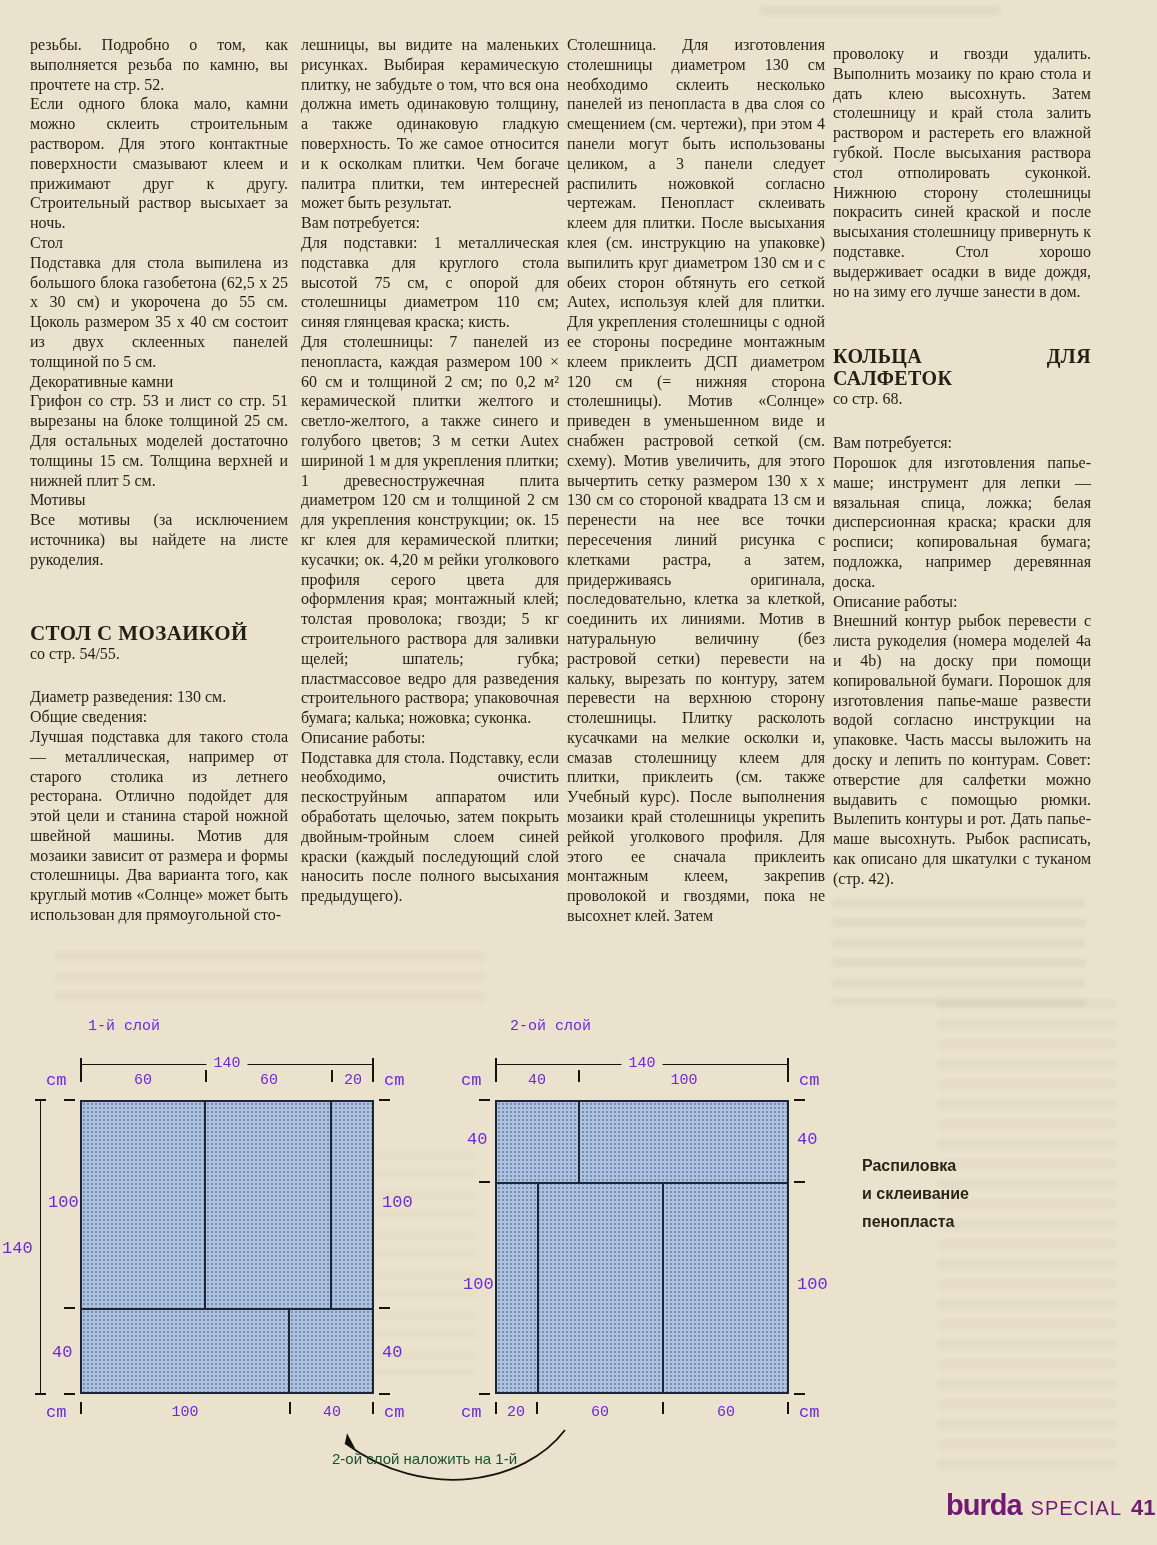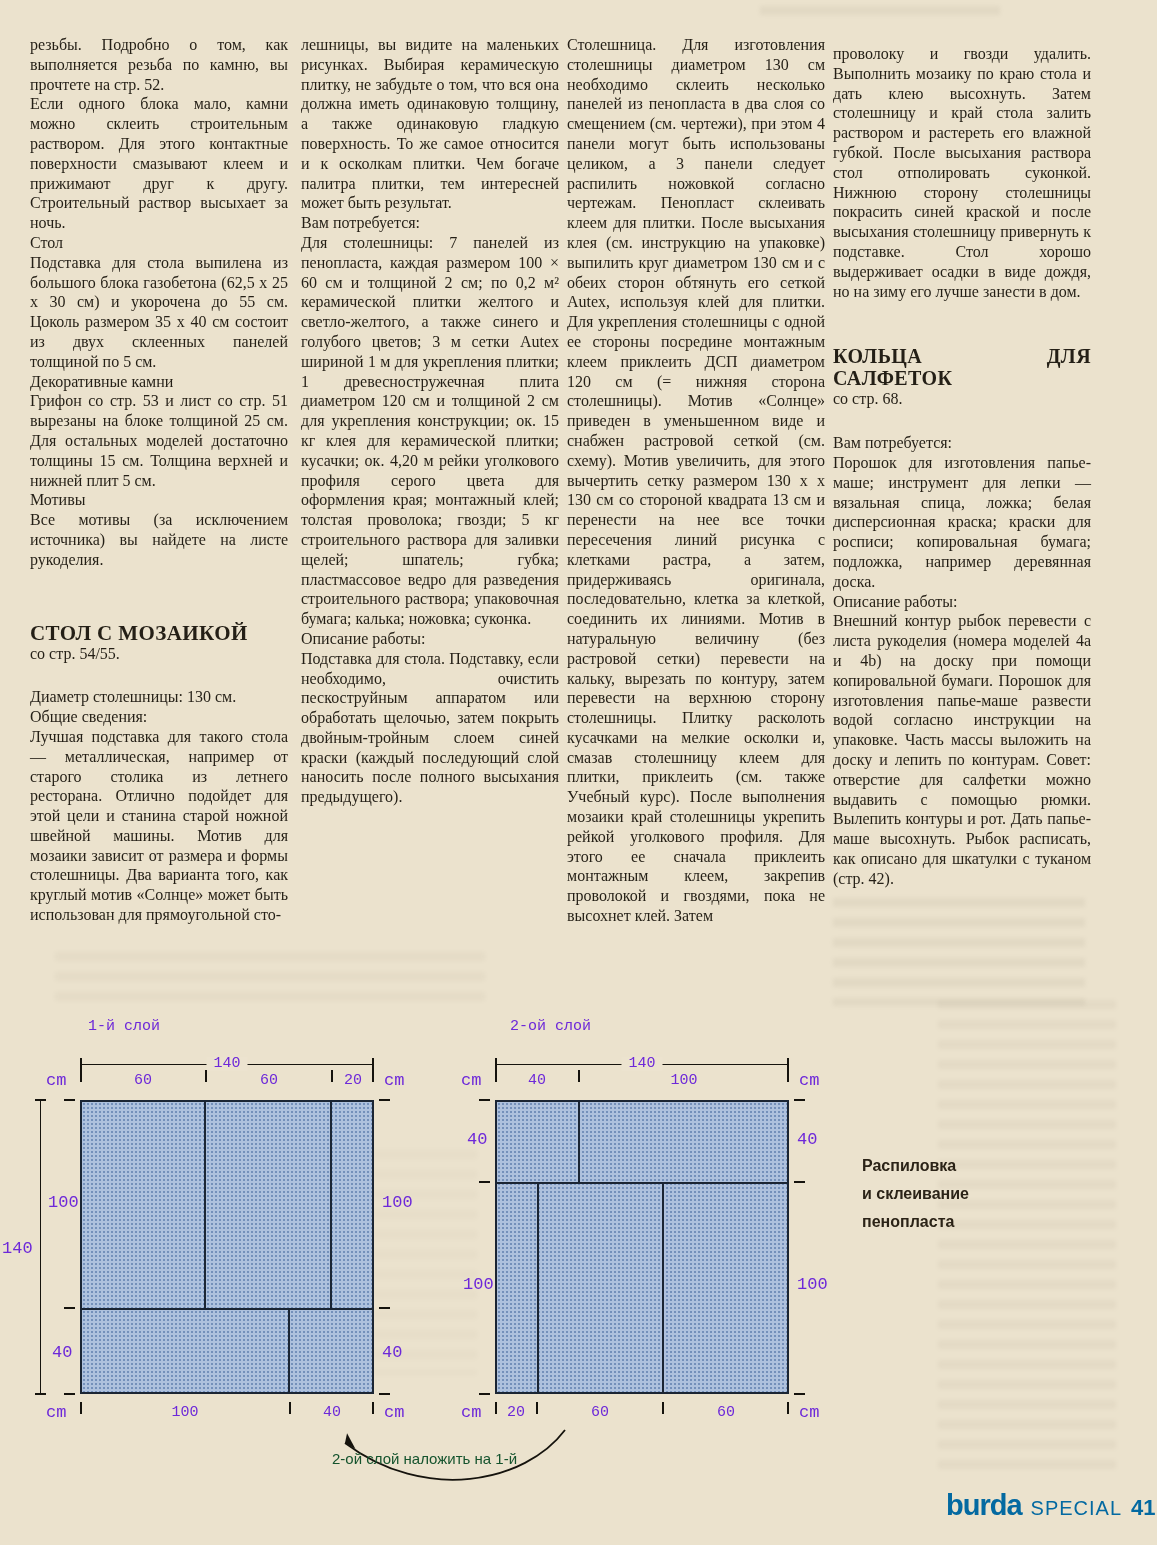--- a/index.html
+++ b/index.html
@@ -30,21 +30,21 @@
   .hdash{position:absolute;width:11px;height:2px;background:#15130d;}
   .dimline{position:absolute;height:0;border-top:1.6px solid #15130d;}
   .vdimline{position:absolute;width:0;border-left:1.6px solid #15130d;}
   .dimnum{position:absolute;font-size:15px;line-height:14px;transform:translateX(-50%);
     background:#ece3cf;padding:0 7px;white-space:nowrap;}
   .diag-title{position:absolute;font-size:15px;white-space:nowrap;}
   .caption{position:absolute;font-family:"Liberation Sans",sans-serif;font-weight:bold;
     font-size:16px;line-height:28px;color:#2b2317;}
   .arrow-note{position:absolute;font-family:"Liberation Sans",sans-serif;font-size:15px;color:#14532d;white-space:nowrap;}
   
-  .footer{position:absolute;left:946px;top:1489px;display:flex;align-items:baseline;color:#0369a1;
+  .footer{position:absolute;left:946px;top:1489px;display:flex;align-items:baseline;color:#701a75;
     font-family:"Liberation Sans",sans-serif;}
   .brand{font-size:29px;font-weight:bold;letter-spacing:-1px;}
   .brand-label{font-size:20px;letter-spacing:1px;margin-left:9px;}
   .brand-page{font-size:22px;font-weight:bold;margin-left:9px;}
   
   .ghost{position:absolute;background:repeating-linear-gradient(180deg,rgba(115,103,82,.28) 0 9px,rgba(0,0,0,0) 9px 20px);
     filter:blur(2px);opacity:.28;}
 </style>
 </head>
 <body>
@@ -61,28 +61,29 @@
     <p>резьбы. Подробно о том, как выполняется резьба по камню, вы прочтете на стр. 52.</p>
     <p><span class="b">Если одного блока мало,</span><span> камни можно склеить строительным раствором. Для этого контактные поверхности смазывают клеем и прижимают друг к другу. Строительный раствор высыхает за ночь.</span></p>
     <p class="b">Стол</p>
     <p>Подставка для стола выпилена из большого блока газобетона (62,5 x 25 x 30 см) и укорочена до 55 см. Цоколь размером 35 x 40 см состоит из двух склеенных панелей толщиной по 5 см.</p>
     <p class="b">Декоративные камни</p>
     <p>Грифон со стр. 53 и лист со стр. 51 вырезаны на блоке толщиной 25 см. Для остальных моделей достаточно толщины 15 см. Толщина верхней и нижней плит 5 см.</p>
     <p class="b">Мотивы</p>
     <p>Все мотивы (за исключением источника) вы найдете на листе рукоделия.</p>
     <p class="sec-title gap-top">СТОЛ С МОЗАИКОЙ</p>
     <p class="sec-sub">со стр. 54/55.</p>
-    <p><span class="b">Диаметр столешницы:</span><span> 130 см.</span></p>
+    <p><span class="b">Диаметр разведения:</span><span> 130 см.</span></p>
     <p class="b">Общие сведения:</p>
     <p>Лучшая подставка для такого стола — металлическая, например от старого столика из летнего ресторана. Отлично подойдет для этой цели и станина старой ножной швейной машины. Мотив для мозаики зависит от размера и формы столешницы. Два варианта того, как круглый мотив «Солнце» может быть использован для прямоугольной сто-</p>
   </div>
 
   <div class="col" style="left:301px;top:35px;">
     <p>лешницы, вы видите на маленьких рисунках. Выбирая керамическую плитку, не забудьте о том, что вся она должна иметь одинаковую толщину, а также одинаковую гладкую поверхность. То же самое относится и к осколкам плитки. Чем богаче палитра плитки, тем интересней может быть результат.</p>
     <p class="b">Вам потребуется:</p>
+    <p>Для подставки: 1 металлическая подставка для круглого стола высотой 75 см, с опорой для столешницы диаметром 110 см; синяя глянцевая краска; кисть.</p>
     <p>Для столешницы: 7 панелей из пенопласта, каждая размером 100 × 60 см и толщиной 2 см; по 0,2 м² керамической плитки желтого и светло-желтого, а также синего и голубого цветов; 3 м сетки Autex шириной 1 м для укрепления плитки; 1 древесностружечная плита диаметром 120 см и толщиной 2 см для укрепления конструкции; ок. 15 кг клея для керамической плитки; кусачки; ок. 4,20 м рейки уголкового профиля серого цвета для оформления края; монтажный клей; толстая проволока; гвозди; 5 кг строительного раствора для заливки щелей; шпатель; губка; пластмассовое ведро для разведения строительного раствора; упаковочная бумага; калька; ножовка; суконка.</p>
     <p class="b">Описание работы:</p>
     <p>Подставка для стола. Подставку, если необходимо, очистить пескоструйным аппаратом или обработать щелочью, затем покрыть двойным-тройным слоем синей краски (каждый последующий слой наносить после полного высыхания предыдущего).</p>
   </div>
 
   <div class="col" style="left:567px;top:35px;">
     <p>Столешница. Для изготовления столешницы диаметром 130 см необходимо склеить несколько панелей из пенопласта в два слоя со смещением (см. чертежи), при этом 4 панели могут быть использованы целиком, а 3 панели следует распилить ножовкой согласно чертежам. Пенопласт склеивать клеем для плитки. После высыхания клея (см. инструкцию на упаковке) выпилить круг диаметром 130 см и с обеих сторон обтянуть его сеткой Autex, используя клей для плитки. Для укрепления столешницы с одной ее стороны посредине монтажным клеем приклеить ДСП диаметром 120 см (= нижняя сторона столешницы). Мотив «Солнце» приведен в уменьшенном виде и снабжен растровой сеткой (см. схему). Мотив увеличить, для этого вычертить сетку размером 130 х х 130 см со стороной квадрата 13 см и перенести на нее все точки пересечения линий рисунка с клетками растра, а затем, придерживаясь оригинала, последовательно, клетка за клеткой, соединить их линиями. Мотив в натуральную величину (без растровой сетки) перевести на кальку, вырезать по контуру, затем перевести на верхнюю сторону столешницы. Плитку расколоть кусачками на мелкие осколки и, смазав столешницу клеем для плитки, приклеить (см. также Учебный курс). После выполнения мозаики край столешницы укрепить рейкой уголкового профиля. Для этого ее сначала приклеить монтажным клеем, закрепив проволокой и гвоздями, пока не высохнет клей. Затем</p>
   </div>
 
   <div class="col" style="left:833px;top:44px;">

